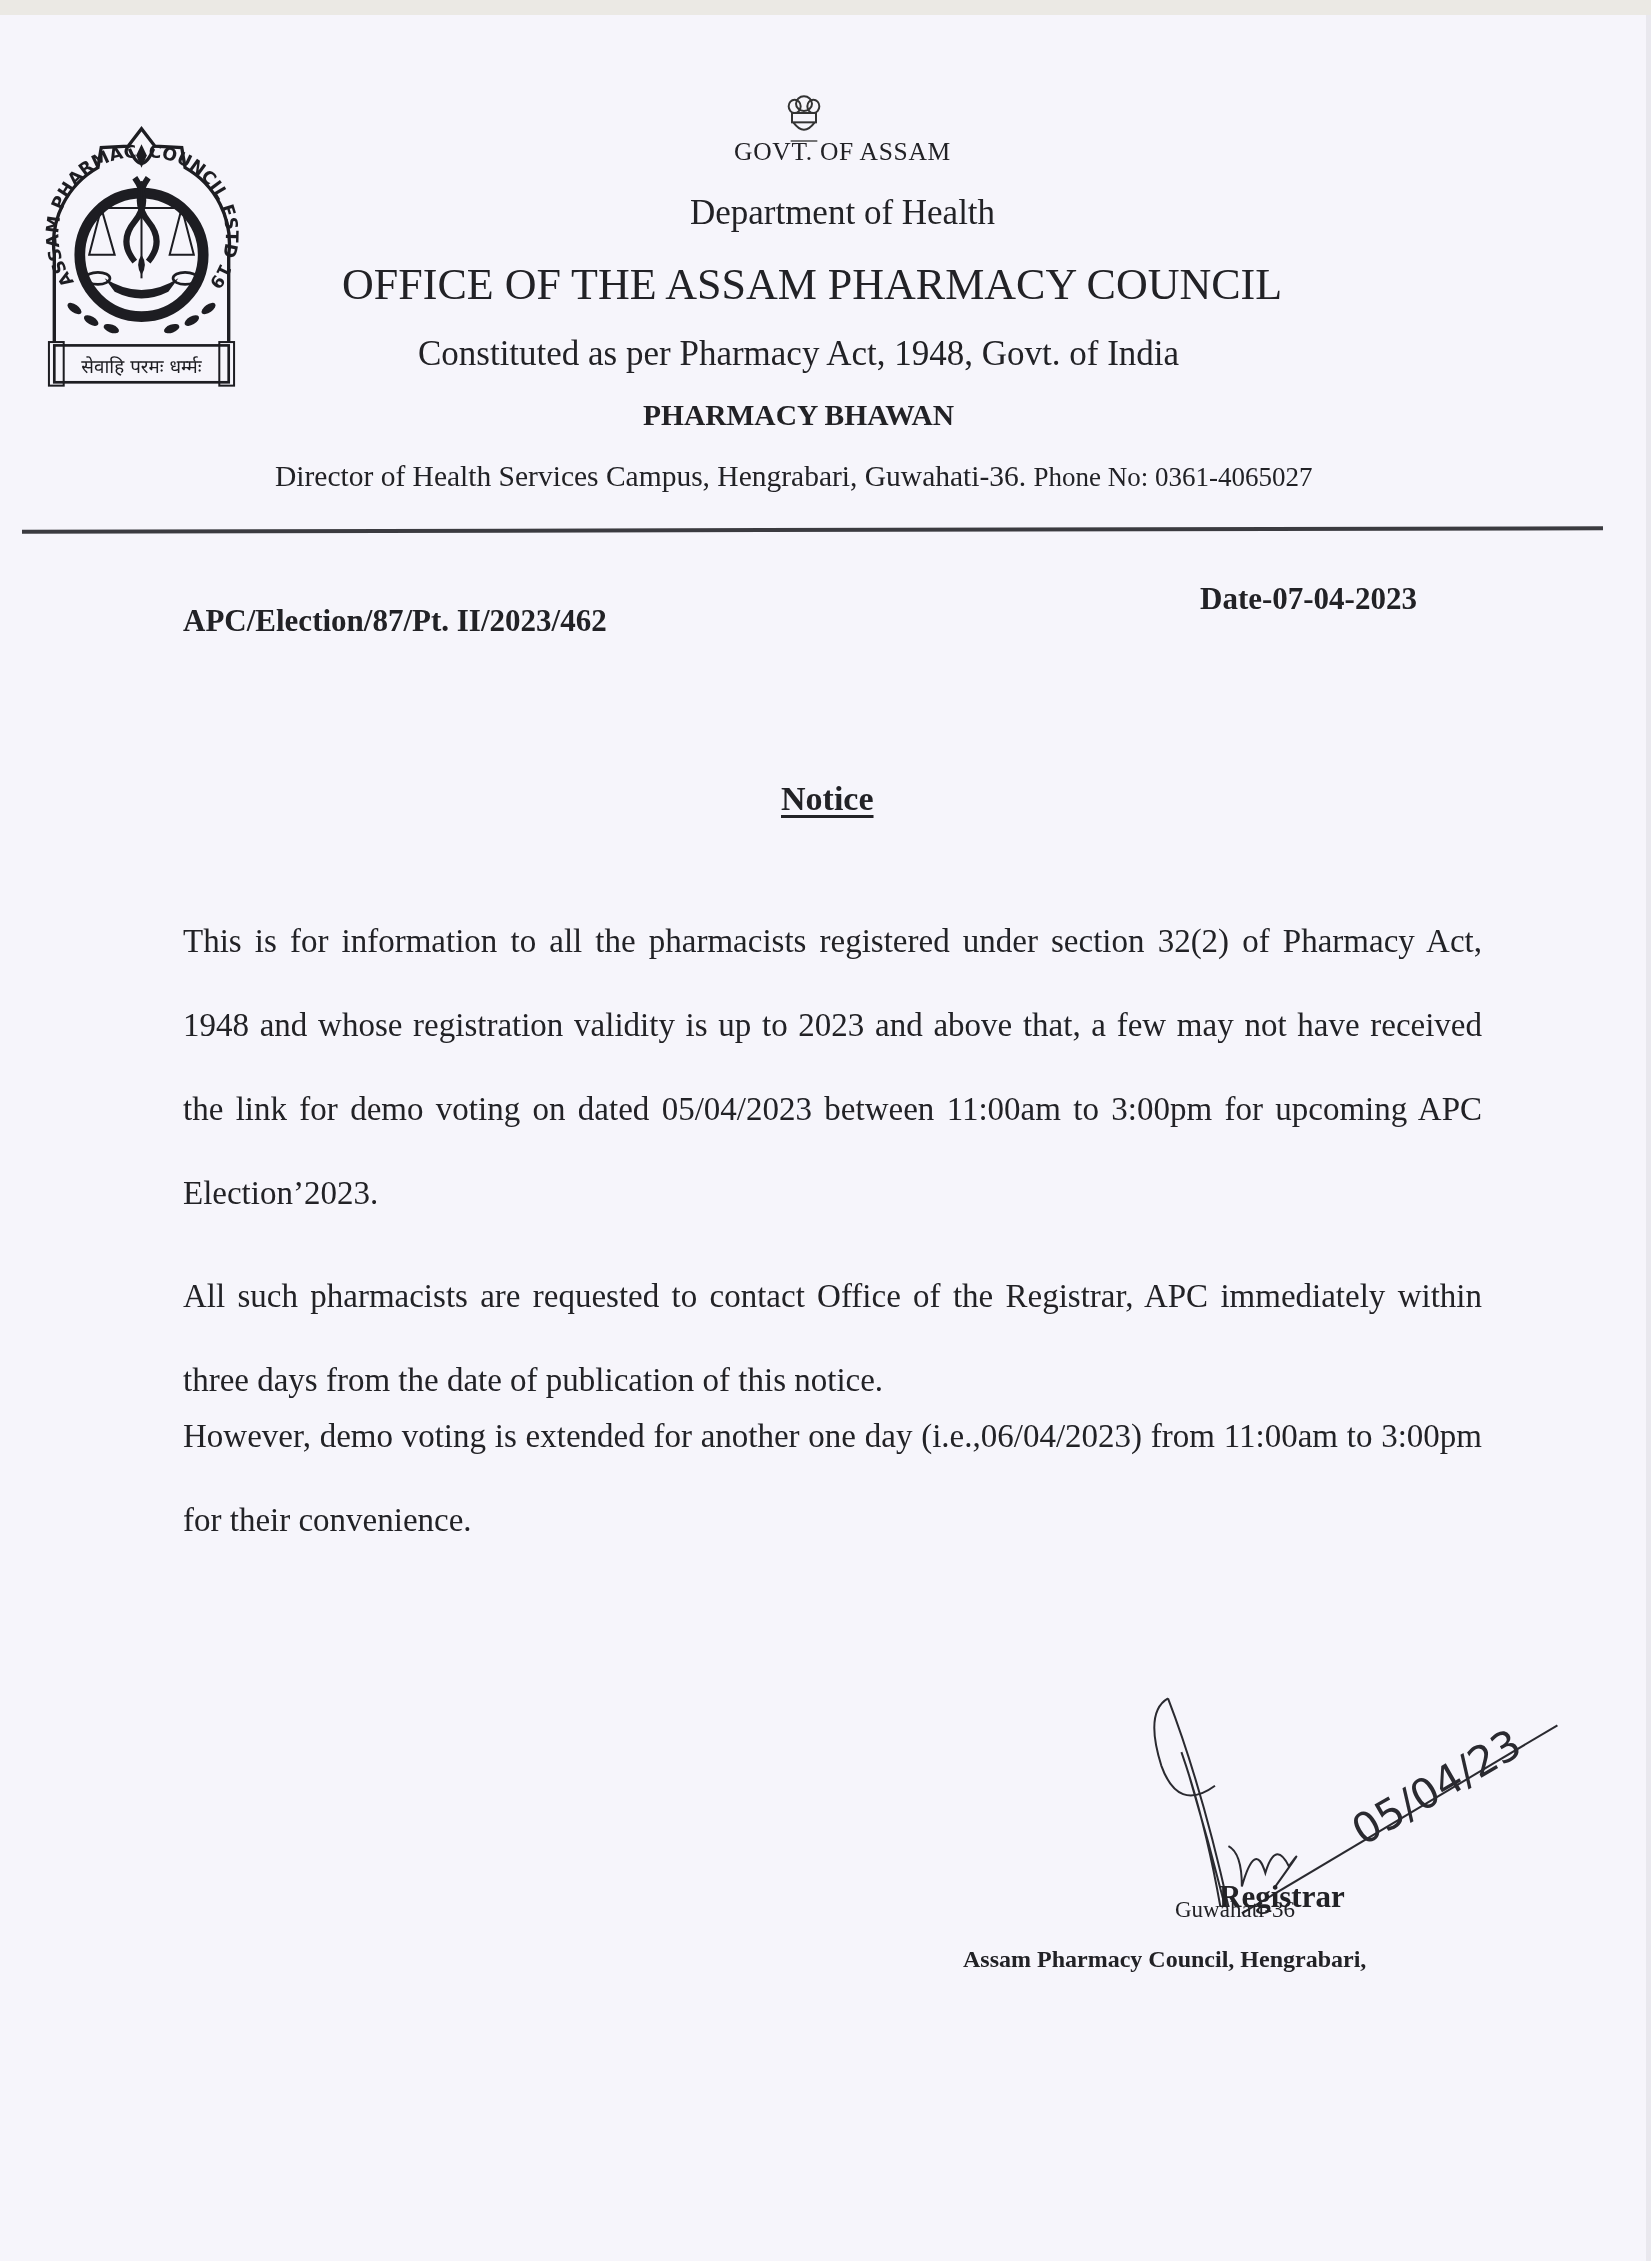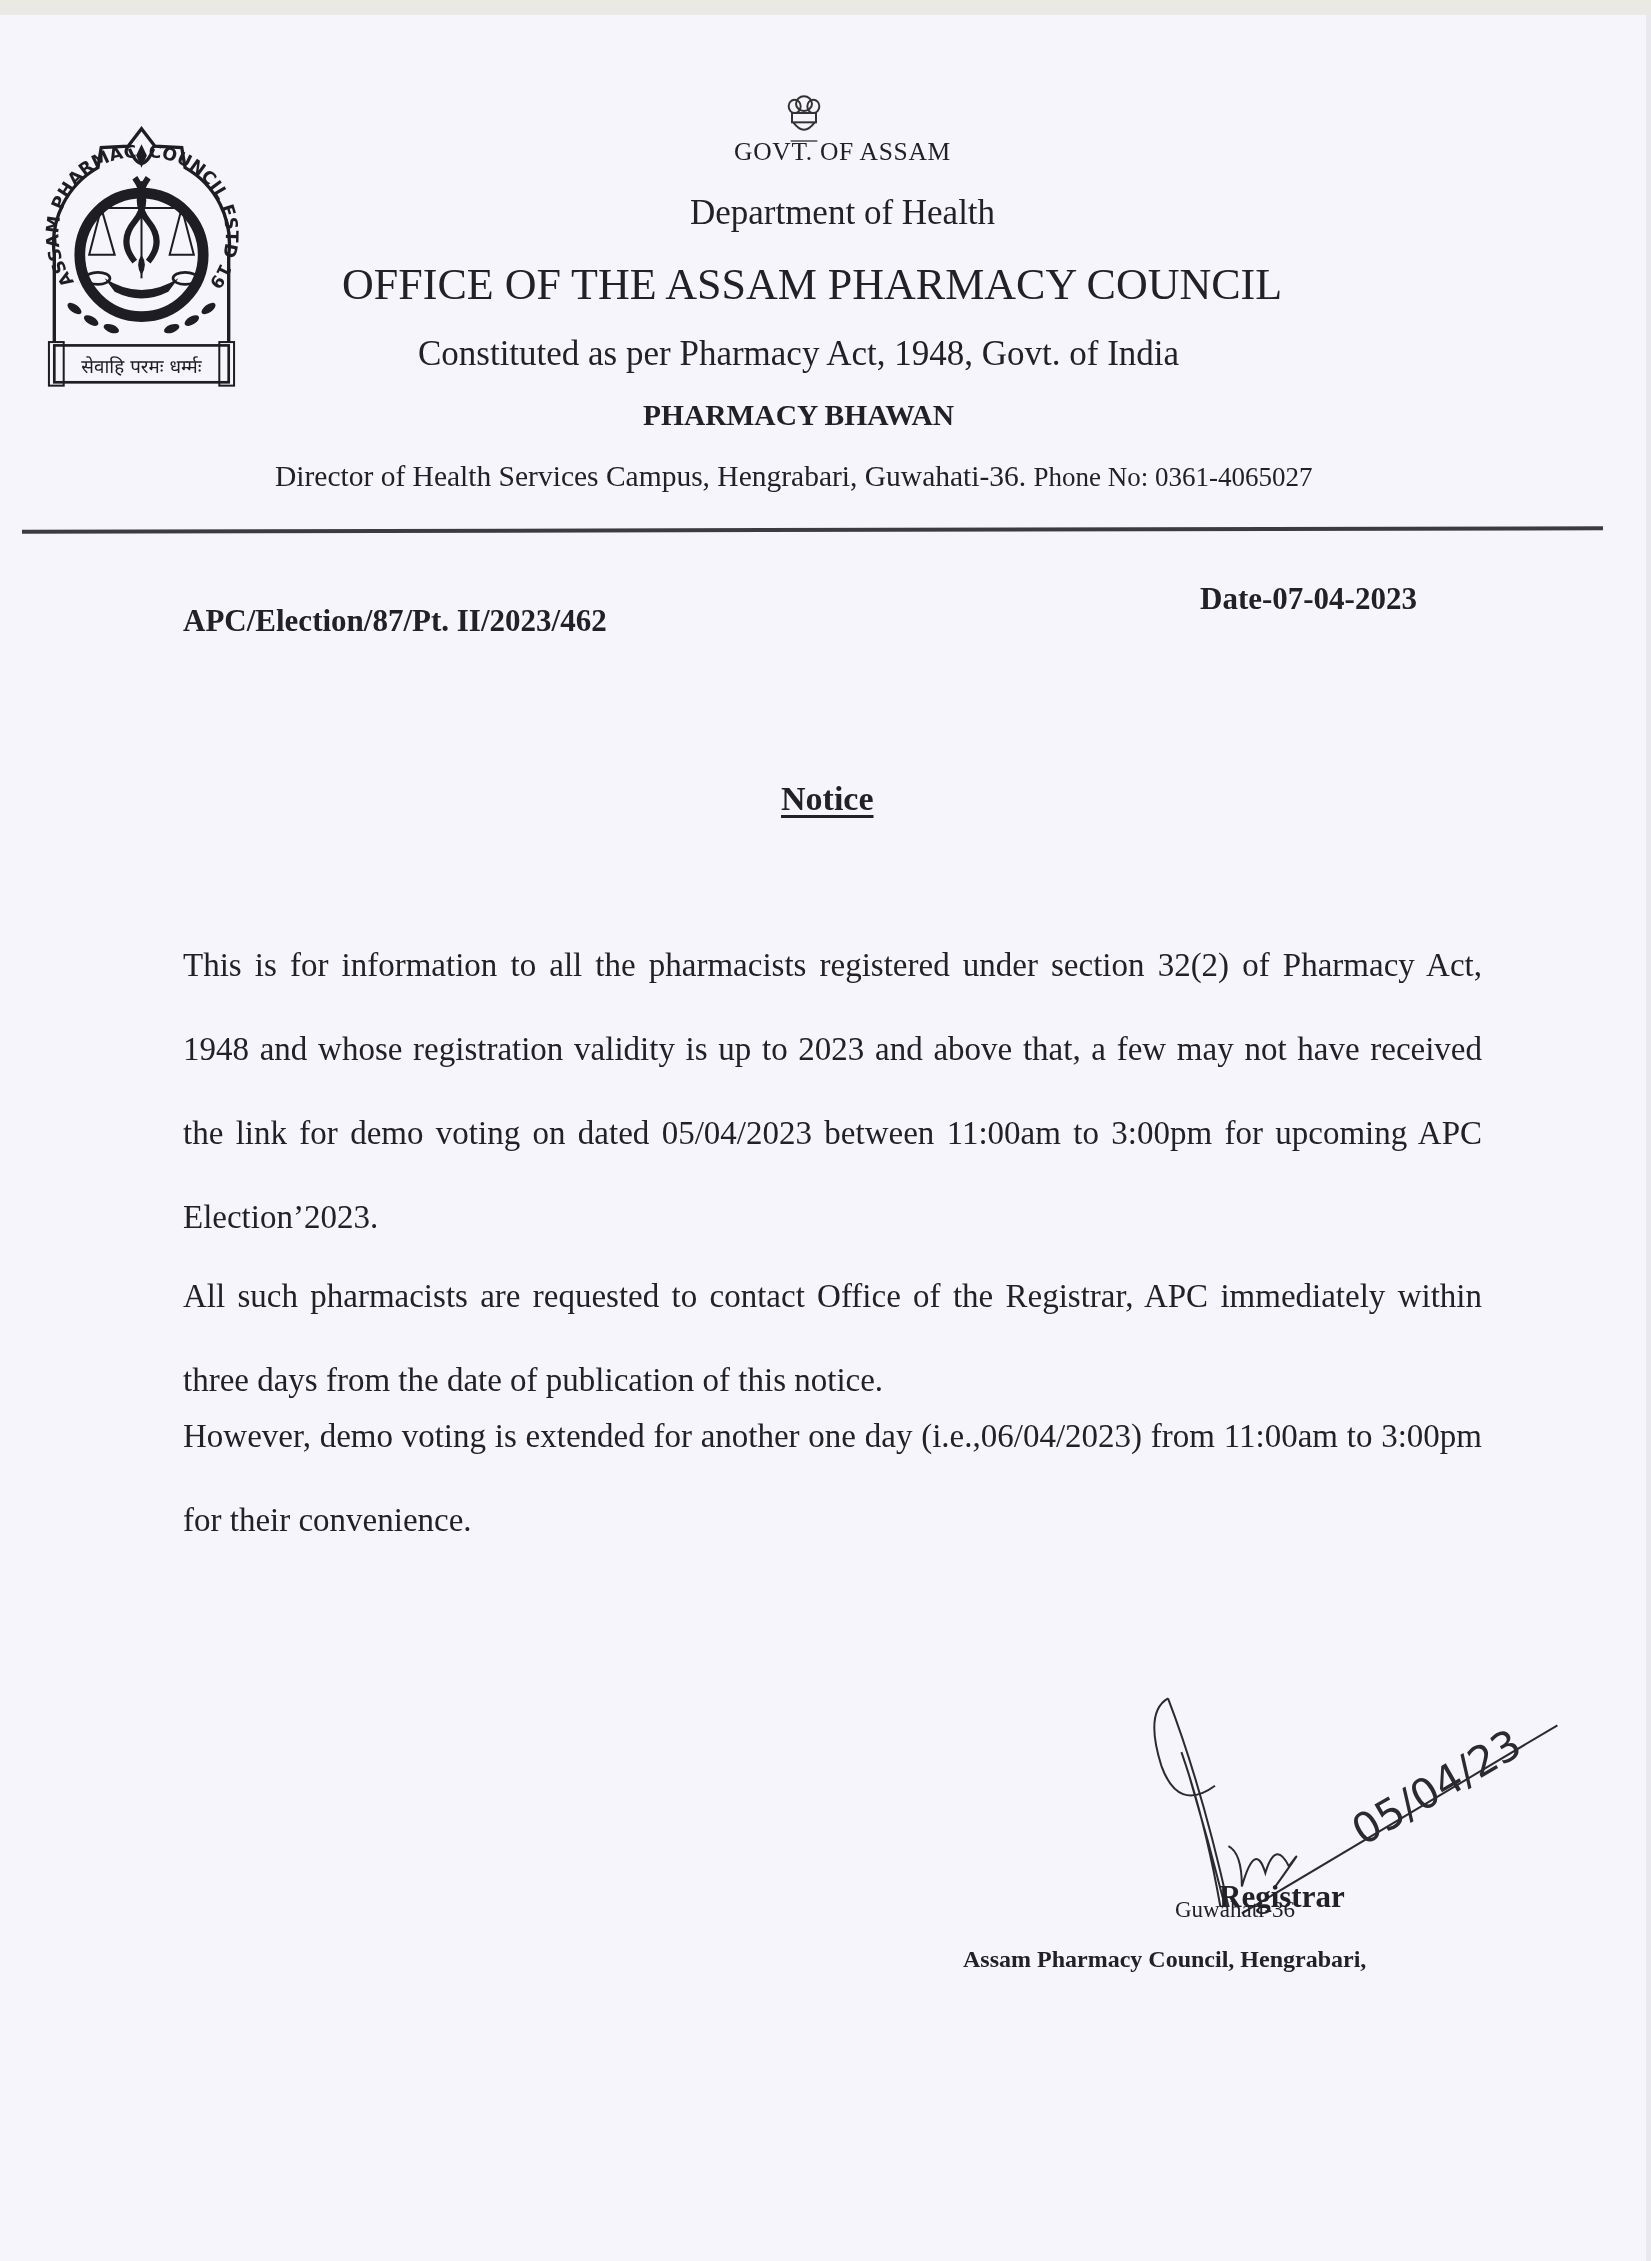--- a/index.html
+++ b/index.html
@@ -19,21 +19,21 @@
   .office { top: 259px; font-size: 44px; left: -13.4px; }
   .const { top: 334px; font-size: 35px; left: -27px; }
   .bhawan { top: 399px; font-size: 29.5px; font-weight: bold; left: -27px; }
   .addr { position: absolute; top: 460px; left: 275px; font-size: 29.5px; white-space: nowrap; }
   .addr .phone { font-size: 27px; margin-top: 34px; }
   .rule { position: absolute; left: 21.5px; top: 528px; width: 1581px; height: 4px; background: #3b3b40; transform: rotate(-0.12deg); }
   .refno { position: absolute; left: 183px; top: 603px; font-size: 31px; font-weight: bold; white-space: nowrap; }
   .date { position: absolute; left: 1200px; top: 581px; font-size: 31px; font-weight: bold; white-space: nowrap; }
   .notice-title { position: absolute; left: 781px; top: 780px; font-size: 34px; font-weight: bold; text-decoration: underline; text-underline-offset: 5.4px; }
   .para { position: absolute; left: 183px; width: 1299px; font-size: 33px; line-height: 84px; text-align: justify; }
-  .p1 { top: 923px; }
+  .p1 { top: 899px; }
   .p2 { top: 1254px; }
   .p3 { top: 1394px; }
   .sig-svg { position: absolute; left: 1141px; top: 1685px; width: 430px; height: 282px; }
   .registrar { position: absolute; left: 1219px; top: 1879px; font-size: 31px; font-weight: bold; }
   .council { position: absolute; left: 963px; top: 1946px; font-size: 24px; font-weight: bold; white-space: nowrap; }
   .city { position: absolute; left: 1175px; top: 1897px; font-size: 23px; font-weight: normal; }
 </style>
 </head>
 <body>
 

